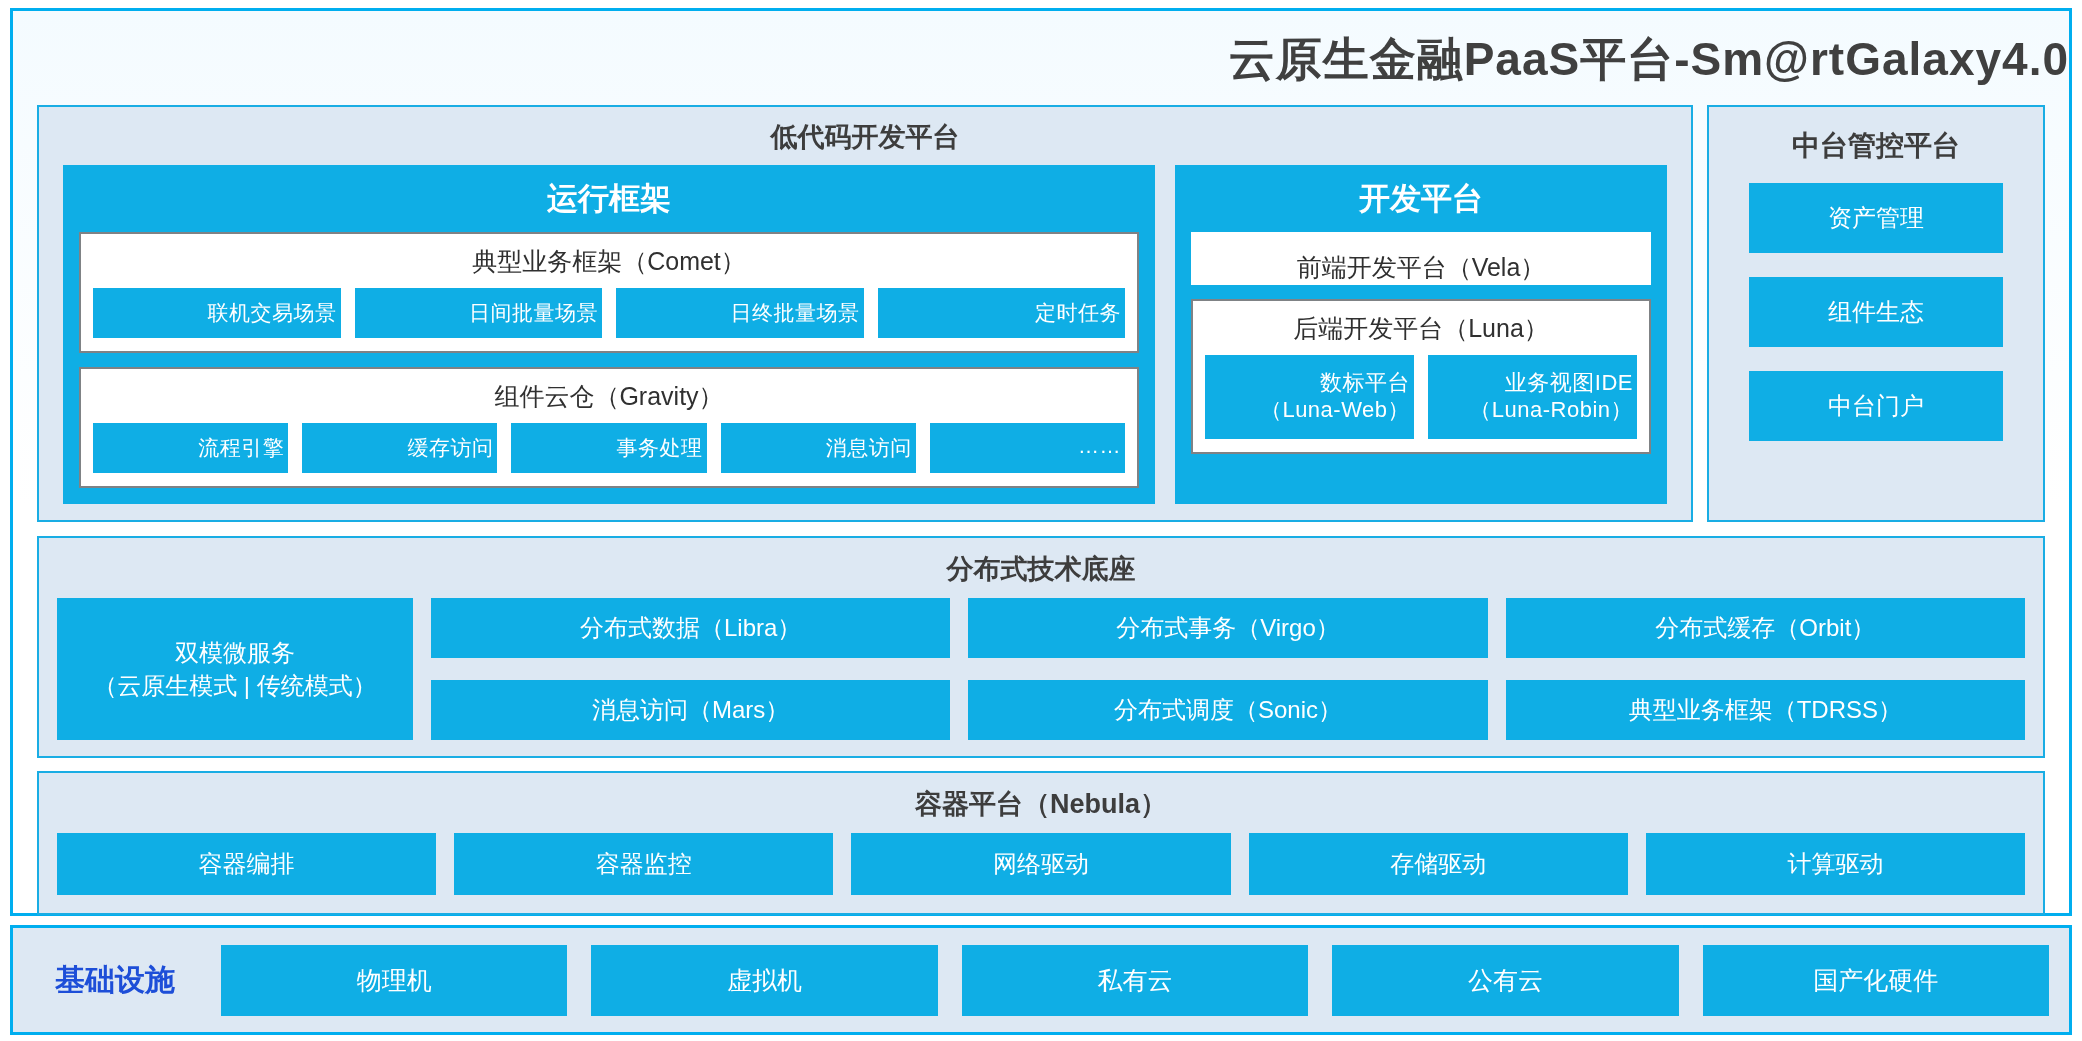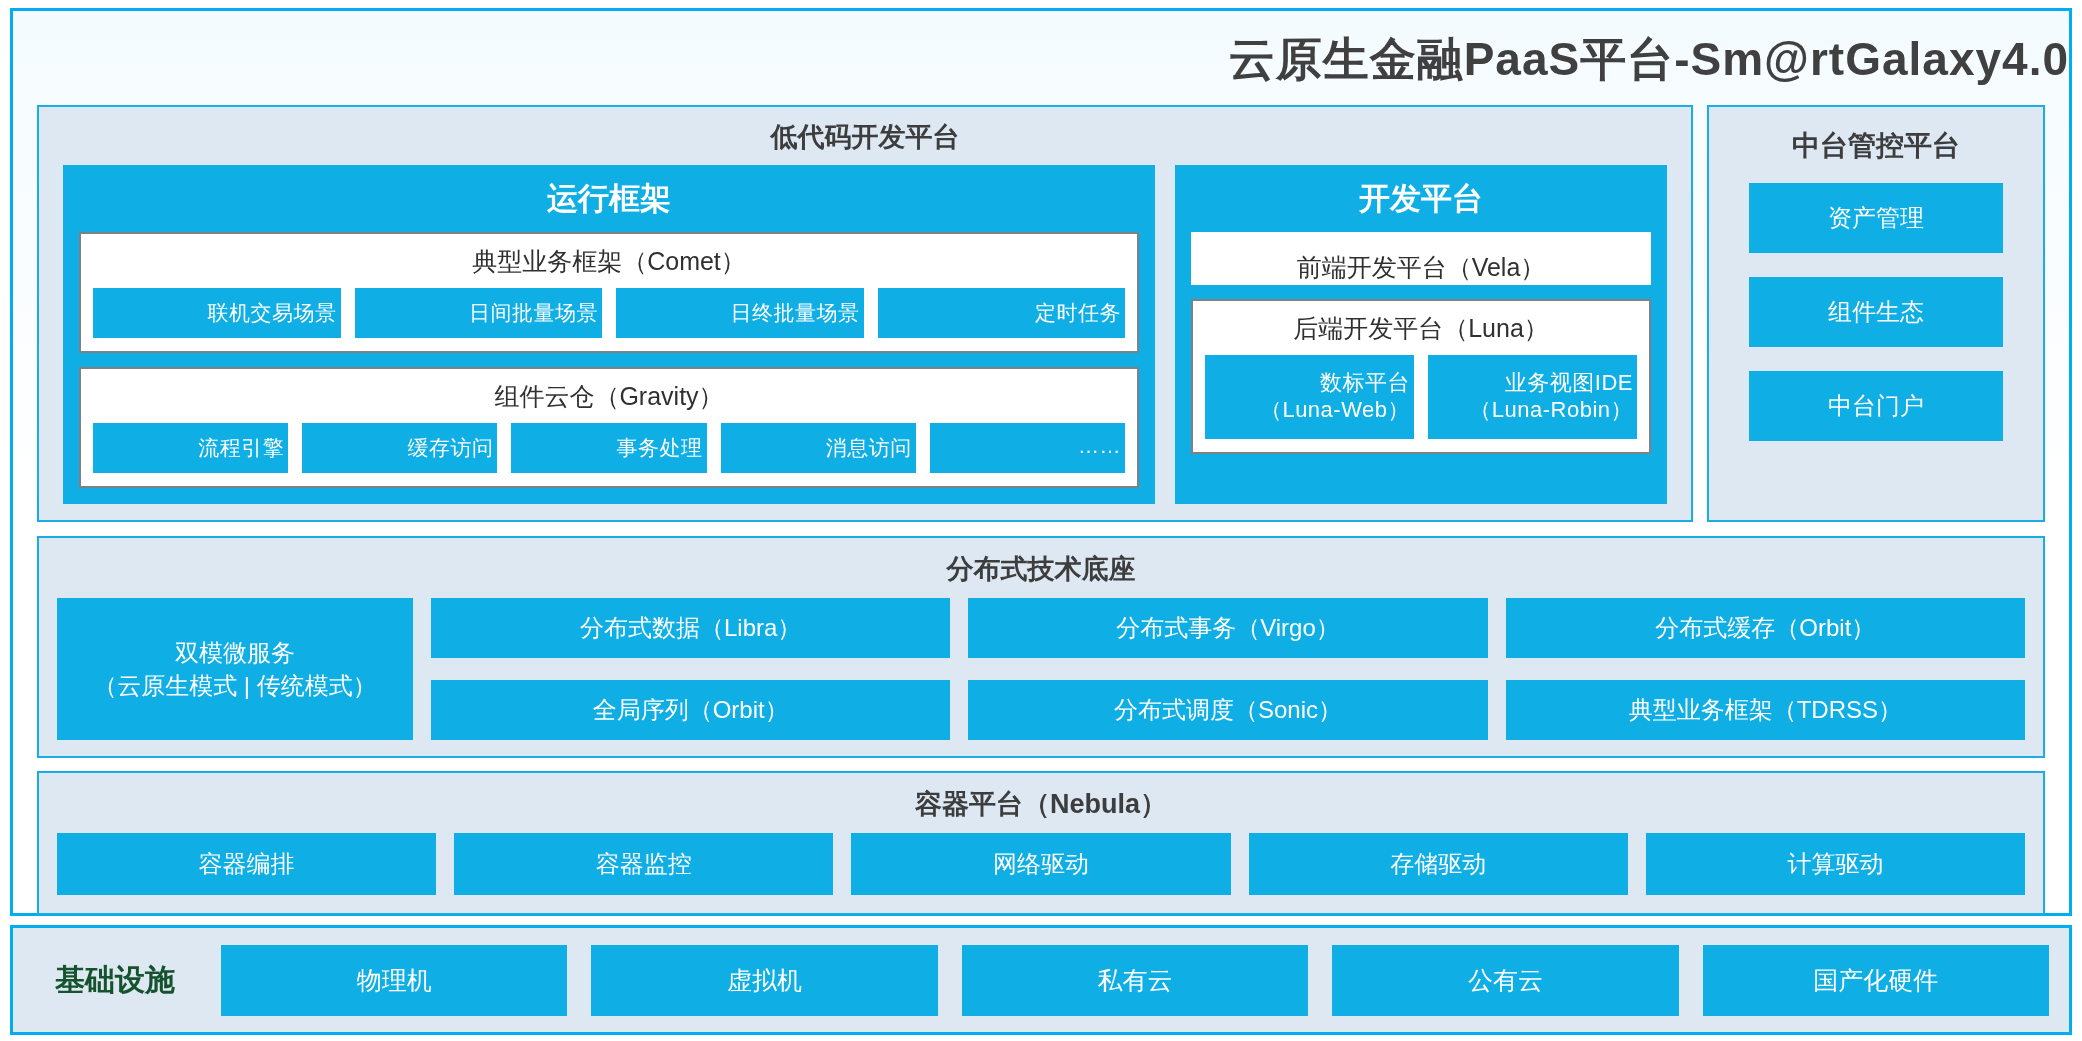--- a/index.html
+++ b/index.html
@@ -240,21 +240,21 @@
     display: flex;
     align-items: center;
     gap: 24px;
     padding: 14px 20px;
     flex: 0 0 auto;
     height: 110px;
   }
   .infra-label {
     font-size: 30px;
     font-weight: 700;
-    color: #14532d;
+    color: #1d4ed8;
     flex: 0 0 auto;
     padding: 0 22px 0 22px;
     white-space: nowrap;
   }
   .infra-cell {
     flex: 1 1 0;
     background: #0FAEE5;
     color: #fff;
     font-size: 25px;
     text-align: center;
@@ -349,21 +349,21 @@
         <div class="panel-title">分布式技术底座</div>
         <div class="dist-body">
 
           <div class="dist-wide">
             <span>双模微服务</span>
             <span>（云原生模式 | 传统模式）</span>
           </div>
 
           <div class="dist-col">
             <div class="dist-cell">分布式数据（Libra）</div>
-            <div class="dist-cell">全局序列（Orbit）</div>
+            <div class="dist-cell">消息访问（Mars）</div>
           </div>
 
           <div class="dist-col">
             <div class="dist-cell">分布式事务（Virgo）</div>
             <div class="dist-cell">分布式调度（Sonic）</div>
           </div>
 
           <div class="dist-col">
             <div class="dist-cell">分布式缓存（Orbit）</div>
             <div class="dist-cell">典型业务框架（TDRSS）</div>

